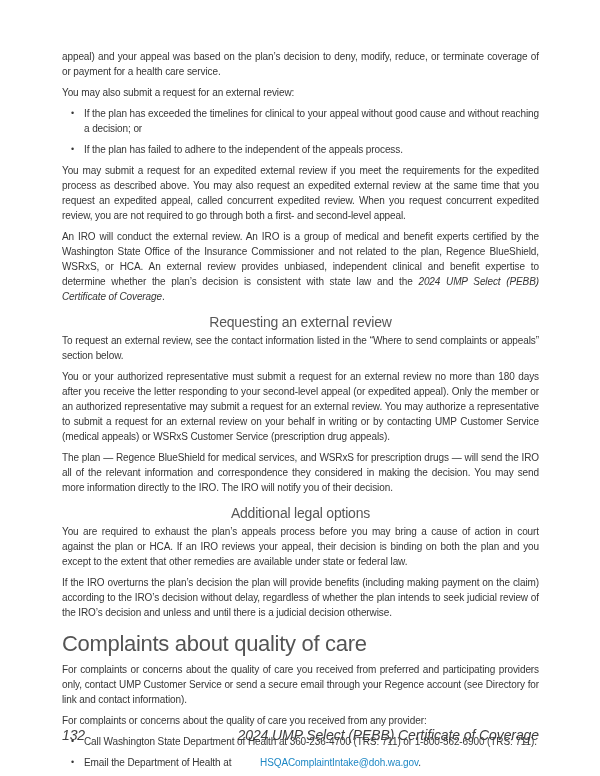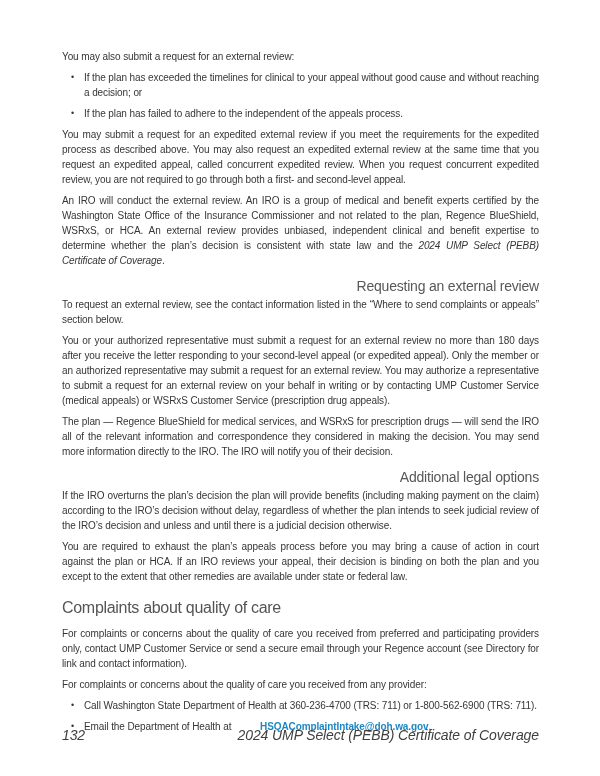--- a/index.html
+++ b/index.html
@@ -23,57 +23,58 @@
     letter-spacing: -0.1px;
     text-align: justify;
   }
   .para { margin: 0 0 6px 0; }
   .sub-heading {
     font-size: 14px;
     font-weight: 400;
     color: #575757;
     margin: 9px 0 2px 0;
     line-height: 18px;
-    text-align: right;
+    text-align: center;
     letter-spacing: -0.2px;
   }
   .big-heading {
-    font-size: 16px;
+    font-size: 22px;
     font-weight: 300;
     color: #545454;
     margin: 11px 0 5px 0;
     line-height: 26px;
     text-align: left;
     letter-spacing: -0.3px;
   }
   ul.bullets { list-style: none; margin: 0 0 6px 0; padding: 0; }
   ul.bullets li { display: flex; margin: 0 0 6px 0; padding-left: 9px; }
   .bullet { flex: 0 0 13px; font-size: 9px; }
   .li-text { flex: 1; text-align: justify; }
   .italic { font-style: italic; }
-  a.doc-link { color: #1d87c4; font-weight: bold; text-decoration: none; padding-left: 26px; }
+  a.doc-link { color: #1d87c4; font-weight: normal; text-decoration: none; padding-left: 26px; }
   .footer {
     position: absolute;
     left: 62px;
     right: 61px;
     bottom: 33px;
     display: flex;
     justify-content: space-between;
     font-size: 14px;
     font-style: italic;
     color: #3f3f3f;
     letter-spacing: -0.1px;
   }
 </style>
 </head>
 <body>
 
 <div class="page">
   <div class="content">
 
+    <p class="para">appeal) and your appeal was based on the plan’s decision to deny, modify, reduce, or terminate coverage of or payment for a health care service.</p>
     <p class="para">You may also submit a request for an external review:</p>
 
     <ul class="bullets">
       <li>
         <span class="bullet">•</span>
         <span class="li-text">If the plan has exceeded the timelines for clinical to your appeal without good cause and without reaching a decision; or</span>
       </li>
       <li>
         <span class="bullet">•</span>
         <span class="li-text">If the plan has failed to adhere to the independent of the appeals process.</span>
@@ -83,22 +84,22 @@
     <p class="para">You may submit a request for an expedited external review if you meet the requirements for the expedited process as described above. You may also request an expedited external review at the same time that you request an expedited appeal, called concurrent expedited review. When you request concurrent expedited review, you are not required to go through both a first- and second-level appeal.</p>
 
     <p class="para"><span>An IRO will conduct the external review. An IRO is a group of medical and benefit experts certified by the Washington State Office of the Insurance Commissioner and not related to the plan, Regence BlueShield, WSRxS, or HCA. An external review provides unbiased, independent clinical and benefit expertise to determine whether the plan’s decision is consistent with state law and the </span><span class="italic">2024 UMP Select (PEBB) Certificate of Coverage</span><span>.</span></p>
 
     <h2 class="sub-heading">Requesting an external review</h2>
     <p class="para">To request an external review, see the contact information listed in the “Where to send complaints or appeals” section below.</p>
     <p class="para">You or your authorized representative must submit a request for an external review no more than 180 days after you receive the letter responding to your second-level appeal (or expedited appeal). Only the member or an authorized representative may submit a request for an external review. You may authorize a representative to submit a request for an external review on your behalf in writing or by contacting UMP Customer Service (medical appeals) or WSRxS Customer Service (prescription drug appeals).</p>
     <p class="para">The plan — Regence BlueShield for medical services, and WSRxS for prescription drugs — will send the IRO all of the relevant information and correspondence they considered in making the decision. You may send more information directly to the IRO. The IRO will notify you of their decision.</p>
 
     <h2 class="sub-heading">Additional legal options</h2>
+    <p class="para">You are required to exhaust the plan’s appeals process before you may bring a cause of action in court against the plan or HCA. If an IRO reviews your appeal, their decision is binding on both the plan and you except to the extent that other remedies are available under state or federal law.</p>
     <p class="para">If the IRO overturns the plan’s decision the plan will provide benefits (including making payment on the claim) according to the IRO’s decision without delay, regardless of whether the plan intends to seek judicial review of the IRO’s decision and unless and until there is a judicial decision otherwise.</p>
-    <p class="para">You are required to exhaust the plan’s appeals process before you may bring a cause of action in court against the plan or HCA. If an IRO reviews your appeal, their decision is binding on both the plan and you except to the extent that other remedies are available under state or federal law.</p>
 
     <h1 class="big-heading">Complaints about quality of care</h1>
     <p class="para">For complaints or concerns about the quality of care you received from preferred and participating providers only, contact UMP Customer Service or send a secure email through your Regence account (see Directory for link and contact information).</p>
     <p class="para">For complaints or concerns about the quality of care you received from any provider:</p>
 
     <ul class="bullets">
       <li>
         <span class="bullet">•</span>
         <span class="li-text">Call Washington State Department of Health at 360-236-4700 (TRS: 711) or 1-800-562-6900 (TRS: 711).</span>
       </li>

